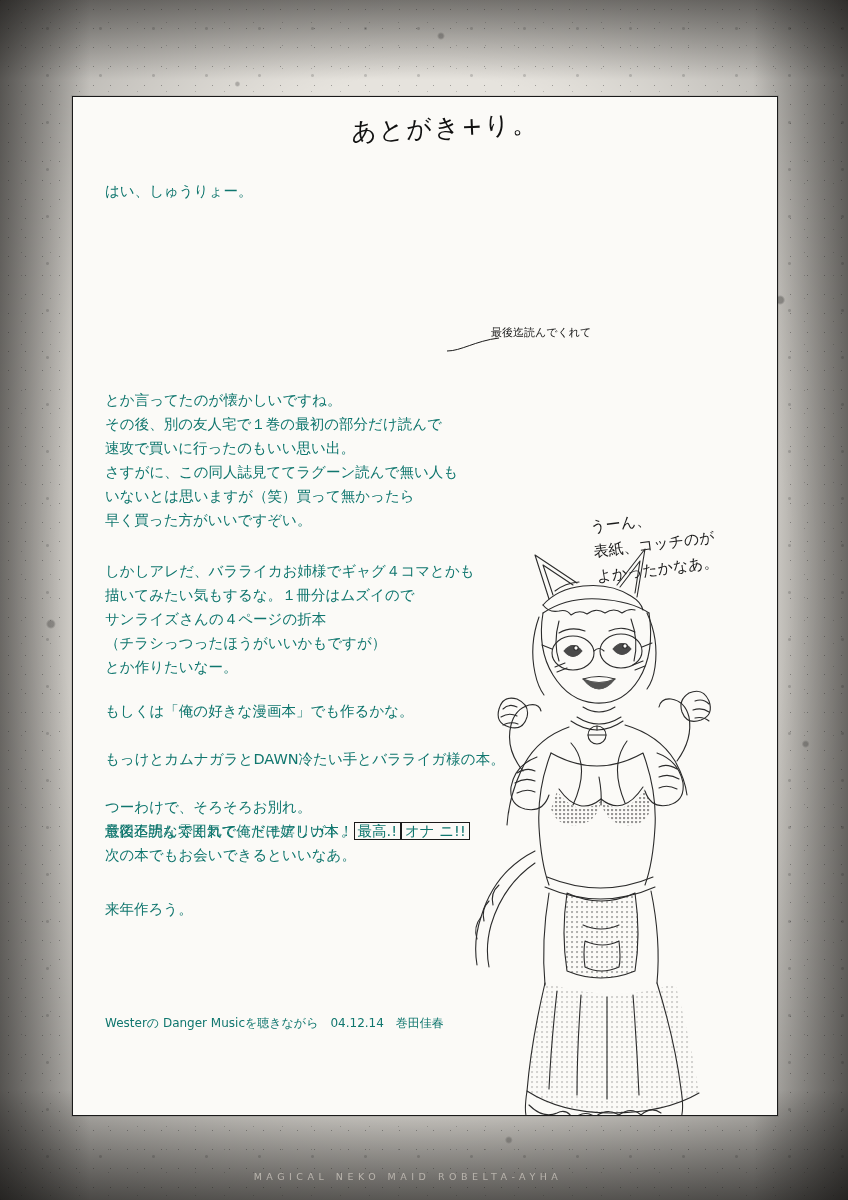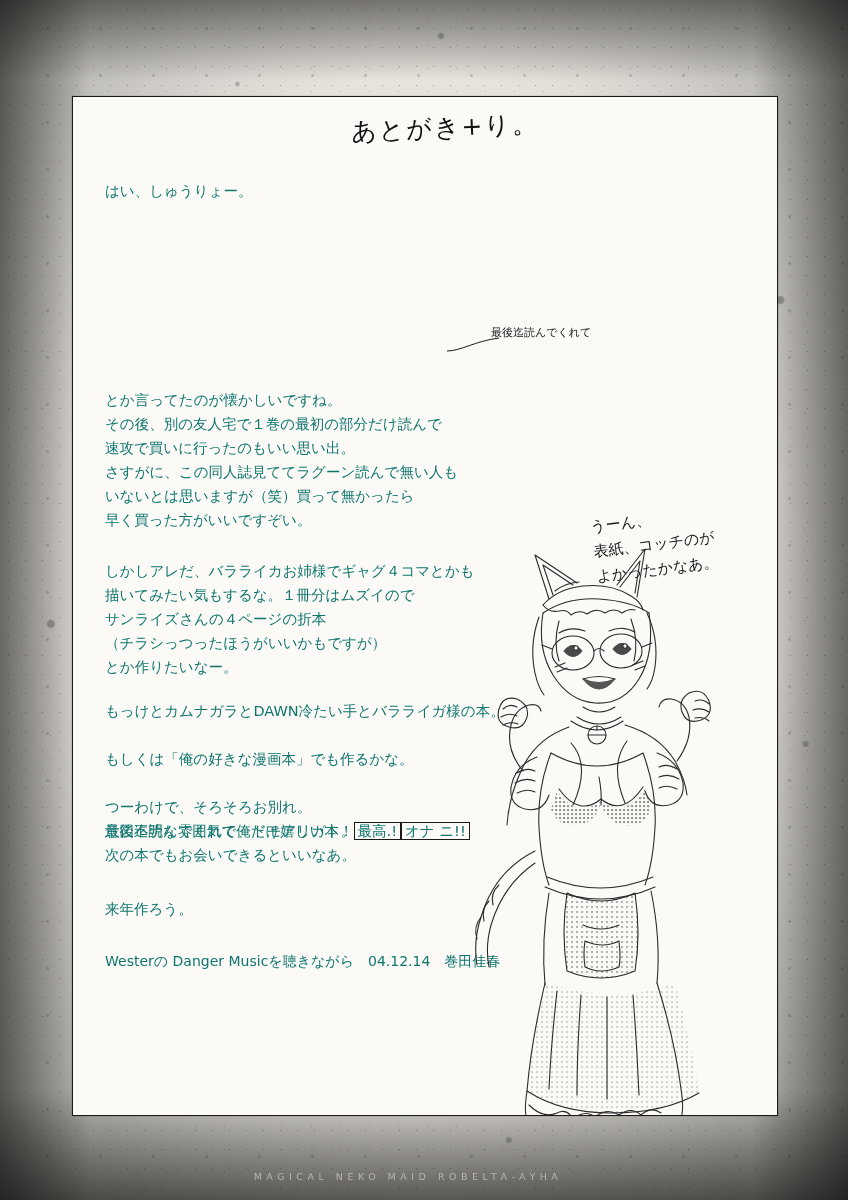--- a/index.html
+++ b/index.html
@@ -92,21 +92,21 @@
     white-space:pre-line;
   }
   #b1{top:82px;}
   #b2{top:130px;}
   #b3{top:176px;}
   #b4{top:260px;margin-top:31px;}
   #b5{top:462px;}
   #b6{top:578px;}
   #b7{top:698px;}
   #b8{top:800px;}
-  #b9{top:852px;font-size:14px;}
+  #b9{top:914px;font-size:12px;}
 
   
   #annot{
     position:absolute;left:418px;top:228px;
     font-size:11px;color:#141414;
   }
   #annot-line{
     position:absolute;left:372px;top:238px;width:56px;height:18px;
     pointer-events:none;
   }
@@ -173,22 +173,22 @@
 さすがに、この同人誌見ててラグーン読んで無い人も
 いないとは思いますが（笑）買って無かったら
 早く買った方がいいですぞい。</div>
       <div id="b5" class="block jp">しかしアレだ、バラライカお姉様でギャグ４コマとかも
 描いてみたい気もするな。１冊分はムズイので
 サンライズさんの４ページの折本
 （チラシっつったほうがいいかもですが）
 とか作りたいなー。</div>
 
       <div id="b6" class="block jp">
+        <div>もしくは「俺の好きな漫画本」でも作るかな。</div>
         <div>もっけとカムナガラとDAWN冷たい手とバラライガ様の本。</div>
-        <div>もしくは「俺の好きな漫画本」でも作るかな。</div>
         <div>
           <span>意図不明な雰囲気で俺だけ嬉しい本！</span><span class="boxed">最高.!</span><span class="boxed">オナ ニ!!</span>
         </div>
       </div>
 
       <div id="b7" class="block jp">つーわけで、そろそろお別れ。
 最後迄読んでくれて、ドモアリガト。
 次の本でもお会いできるといいなあ。</div>
       <div id="b8" class="block jp">来年作ろう。</div>
       <div id="b9" class="block jp">Westerの Danger Musicを聴きながら　04.12.14　巻田佳春</div>

